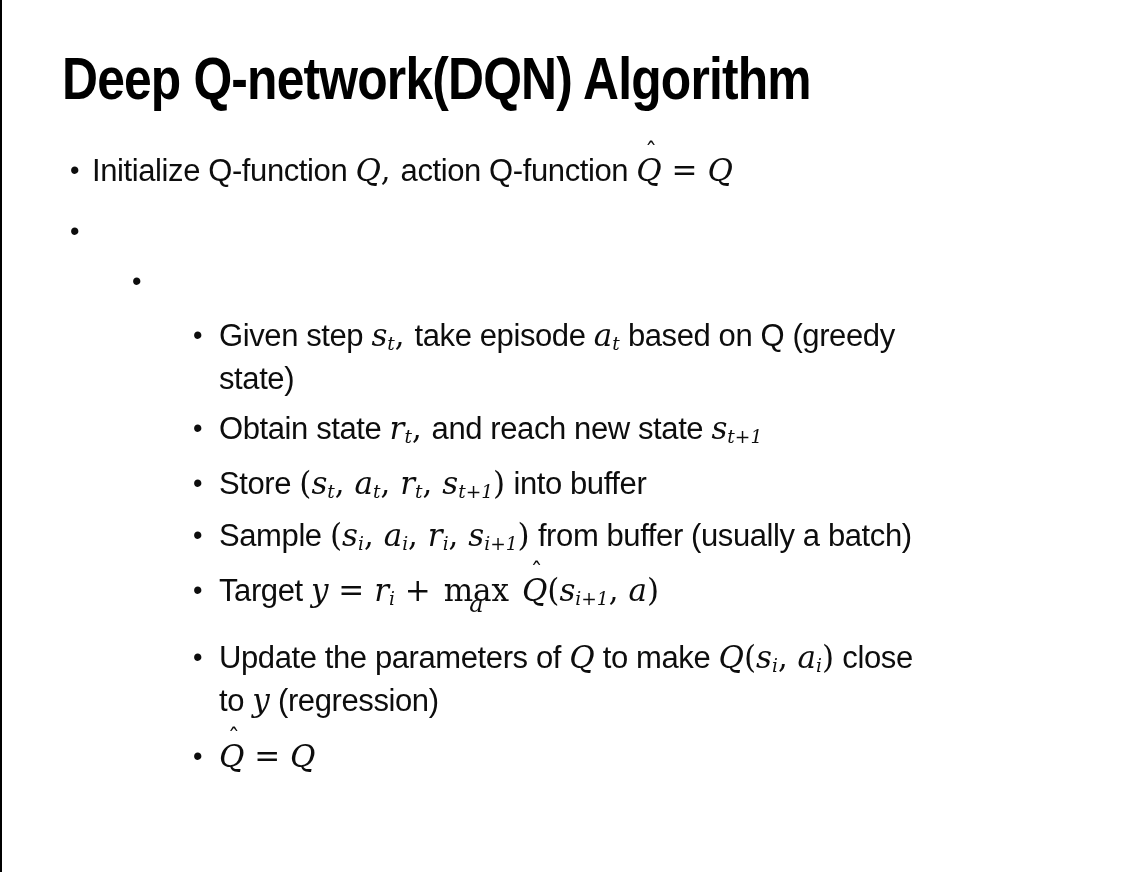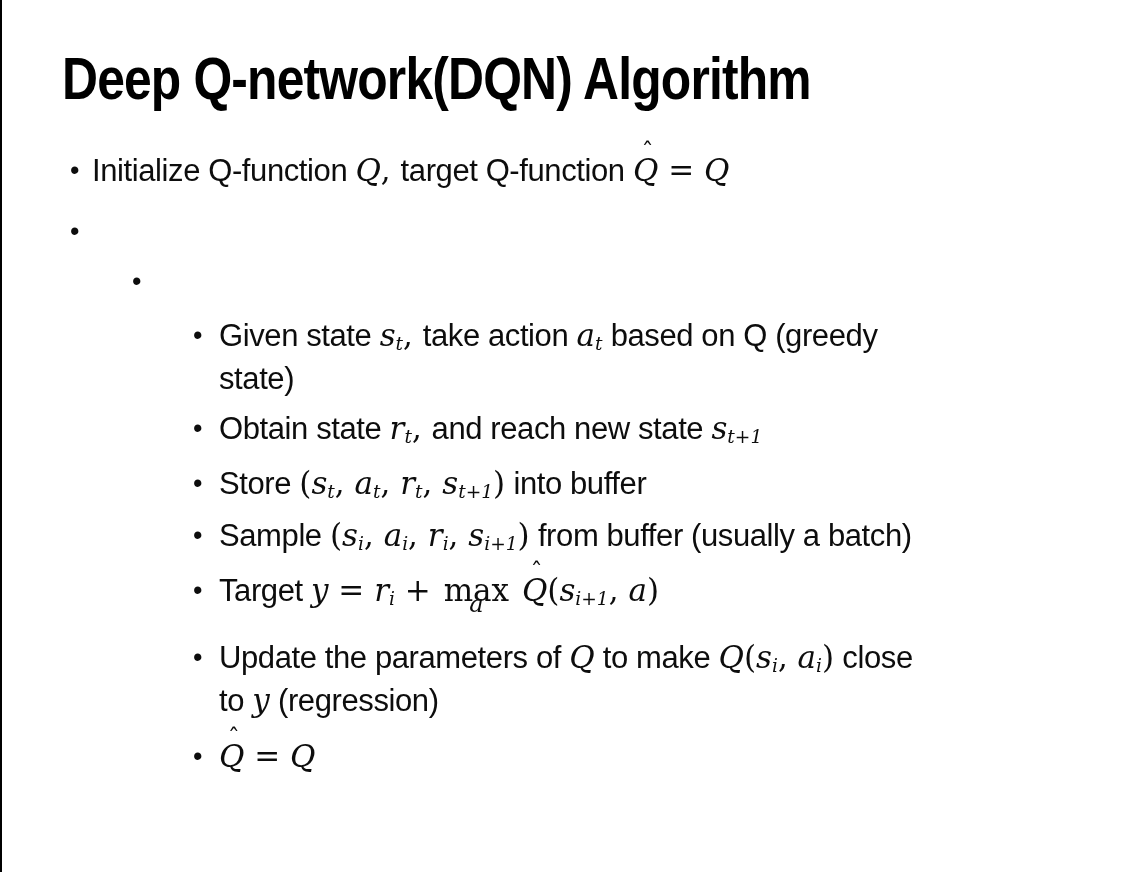--- a/index.html
+++ b/index.html
@@ -82,31 +82,31 @@
   .b9 { margin-top:13px; }
 </style>
 </head>
 <body>
 
 <div class="slide">
   <div class="title">Deep Q-network(DQN) Algorithm</div>
   <div class="content">
       <div class="bullet l1 b0">
         <span class="marker">•</span>
-        <span class="btext"><span class="seg-t">Initialize Q-function </span><span class="seg-v">Q</span><span class="seg-o">, </span><span class="seg-t">target Q-function </span><span class="hatw"><span class="hatacc">ˆ</span><span class="seg-v">Q</span></span><span class="seg-o"> = </span><span class="seg-v">Q</span></span>
+        <span class="btext"><span class="seg-t">Initialize Q-function </span><span class="seg-v">Q</span><span class="seg-o">, </span><span class="seg-t">action Q-function </span><span class="hatw"><span class="hatacc">ˆ</span><span class="seg-v">Q</span></span><span class="seg-o"> = </span><span class="seg-v">Q</span></span>
       </div>
       <div class="bullet l1 b1">
         <span class="marker">•</span>
       </div>
       <div class="bullet l2 b2">
         <span class="marker">•</span>
       </div>
       <div class="bullet l3 b3">
         <span class="marker">•</span>
-        <span class="btext"><span class="seg-t">Given state </span><span class="seg-v">s</span><sub class="seg-sub">t</sub><span class="seg-o">, </span><span class="seg-t">take action </span><span class="seg-v">a</span><sub class="seg-sub">t</sub><span class="seg-t"> based on Q (greedy</span><br><span class="seg-t">state)</span></span>
+        <span class="btext"><span class="seg-t">Given step </span><span class="seg-v">s</span><sub class="seg-sub">t</sub><span class="seg-o">, </span><span class="seg-t">take episode </span><span class="seg-v">a</span><sub class="seg-sub">t</sub><span class="seg-t"> based on Q (greedy</span><br><span class="seg-t">state)</span></span>
       </div>
       <div class="bullet l3 b4">
         <span class="marker">•</span>
         <span class="btext"><span class="seg-t">Obtain state </span><span class="seg-v">r</span><sub class="seg-sub">t</sub><span class="seg-o">, </span><span class="seg-t">and reach new state </span><span class="seg-v">s</span><sub class="seg-sub">t+1</sub></span>
       </div>
       <div class="bullet l3 b5">
         <span class="marker">•</span>
         <span class="btext"><span class="seg-t">Store </span><span class="seg-o">(</span><span class="seg-v">s</span><sub class="seg-sub">t</sub><span class="seg-o">, </span><span class="seg-v">a</span><sub class="seg-sub">t</sub><span class="seg-o">, </span><span class="seg-v">r</span><sub class="seg-sub">t</sub><span class="seg-o">, </span><span class="seg-v">s</span><sub class="seg-sub">t+1</sub><span class="seg-o">)</span><span class="seg-t"> into buffer</span></span>
       </div>
       <div class="bullet l3 b6">

